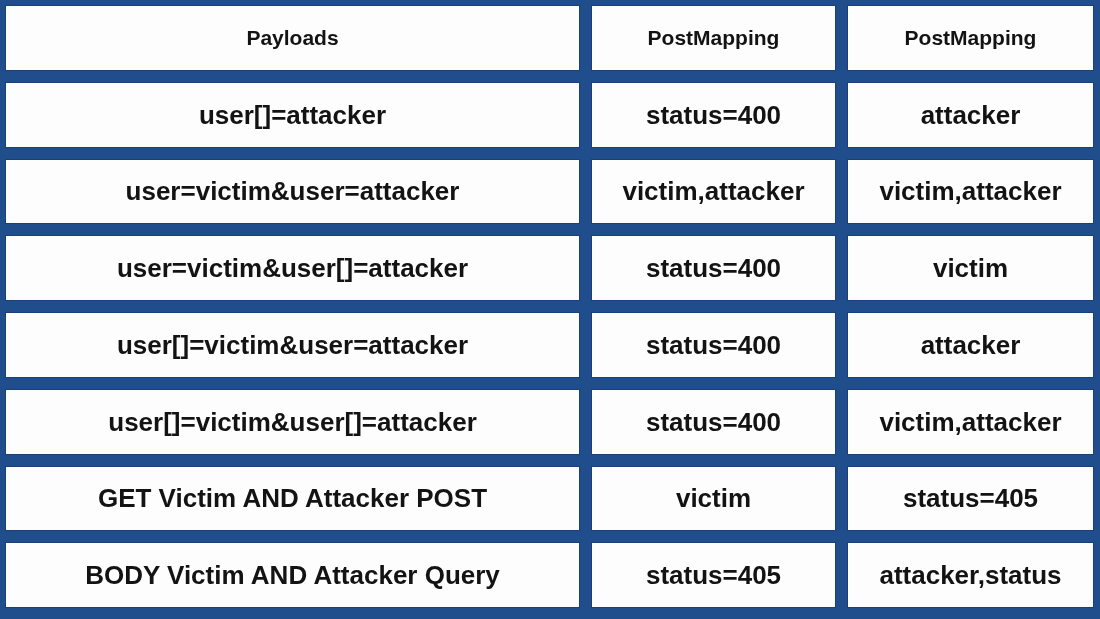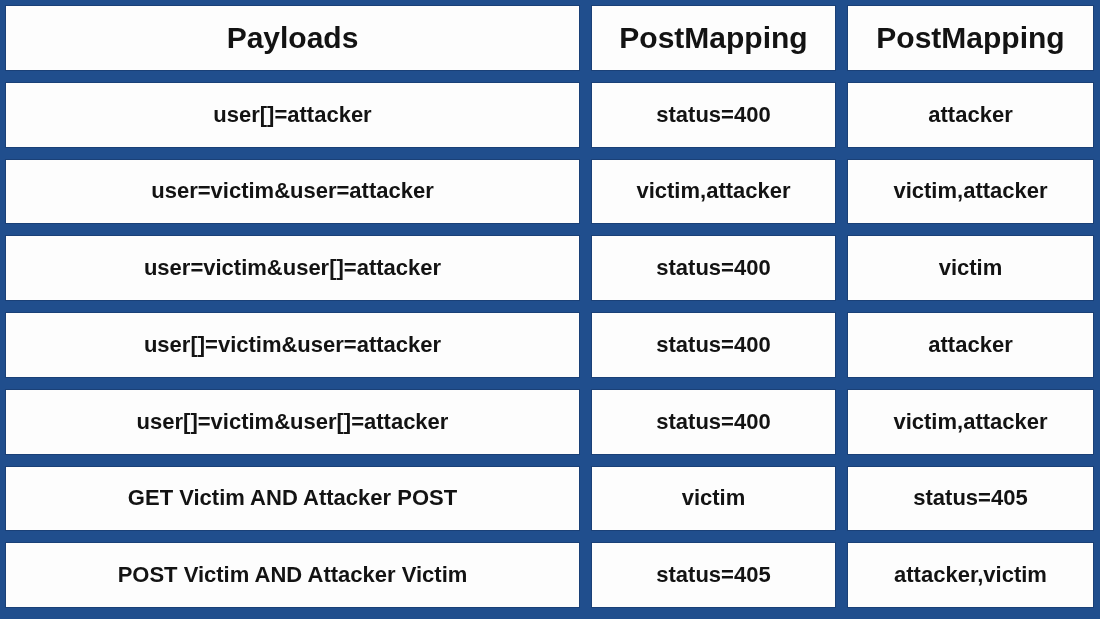--- a/index.html
+++ b/index.html
@@ -22,28 +22,28 @@
   .row {
     display: contents;
   }
   .cell {
     background: #fdfdfd;
     border: 1px solid #1a4077;
     display: flex;
     align-items: center;
     justify-content: center;
     color: #131313;
-    font-size: 22px;
+    font-size: 26px;
     font-weight: 700;
     white-space: nowrap;
     overflow: hidden;
     line-height: 1;
   }
   .cell.header {
-    font-size: 30px;
+    font-size: 21px;
   }
 </style>
 </head>
 <body>
 
 <div class="table-figure">
 
   <div class="row">
     <div class="cell header">Payloads</div>
     <div class="cell header">PostMapping</div>
@@ -80,18 +80,18 @@
     <div class="cell">victim,attacker</div>
   </div>
 
   <div class="row">
     <div class="cell">GET Victim AND Attacker POST</div>
     <div class="cell">victim</div>
     <div class="cell">status=405</div>
   </div>
 
   <div class="row">
-    <div class="cell">POST Victim AND Attacker Victim</div>
+    <div class="cell">BODY Victim AND Attacker Query</div>
     <div class="cell">status=405</div>
-    <div class="cell">attacker,victim</div>
+    <div class="cell">attacker,status</div>
   </div>
 
 </div>
 
 </body></html>

